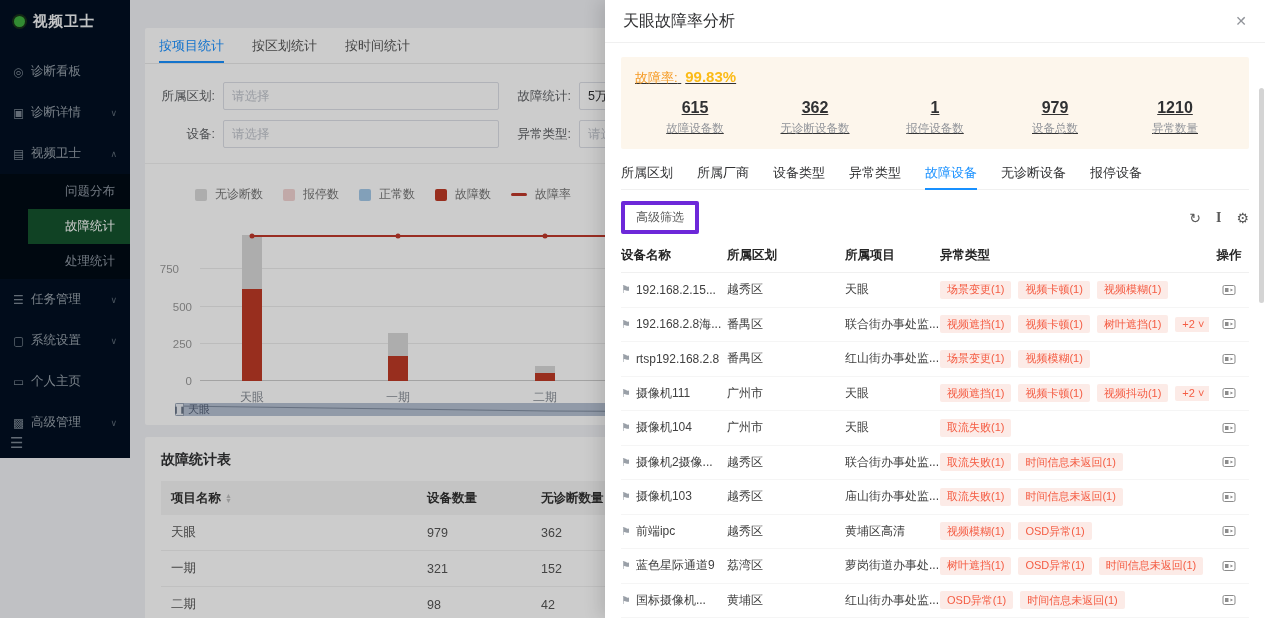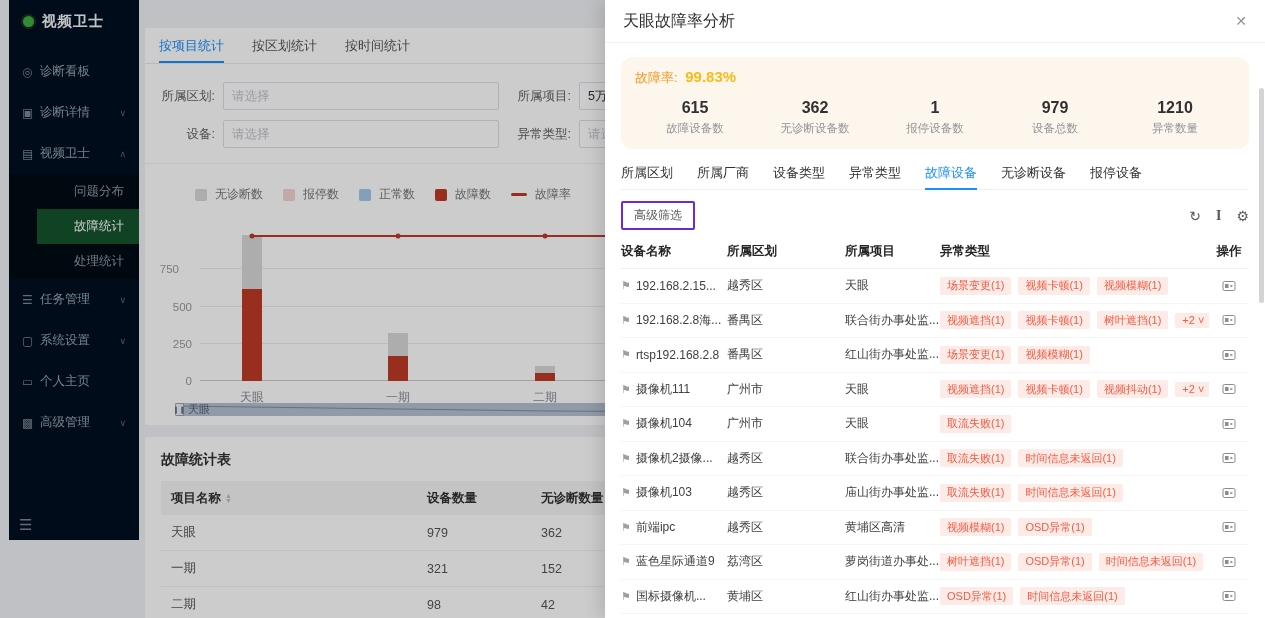--- a/index.html
+++ b/index.html
@@ -1,19 +1,19 @@
 <!DOCTYPE html>
 <html><head>
 <meta charset="utf-8">
 <style>
   html,body{margin:0;padding:0;}
   body{width:1265px;height:618px;overflow:hidden;position:relative;background:#f0f2f5;
        font-family:"Liberation Sans","DejaVu Sans",sans-serif;font-size:13px;color:#333;}
   
-  .sidebar{position:absolute;left:0;top:0;width:130px;height:540px;background:#021022;z-index:10;margin-left:9px;}
+  .sidebar{position:absolute;left:0;top:0;width:130px;height:458px;background:#021022;z-index:10;}
   .logo{display:flex;align-items:center;gap:8px;padding:12px 14px;}
   .logo-dot{width:11px;height:11px;border-radius:50%;background:#3fae3f;box-shadow:0 0 0 2px #17321a;}
   .logo-text{color:#f2f4f6;font-weight:bold;font-size:14.5px;letter-spacing:1px;}
   .menu{margin-top:8px;}
   .menu-item{display:flex;align-items:center;height:41px;padding:0 13px;color:#97a1ab;cursor:pointer;}
   .menu-item .mi-icon{width:18px;font-size:12px;color:#7c8894;}
   .menu-item .mi-label{flex:1;font-size:12.5px;}
   .menu-item .mi-chevron{font-size:9px;color:#5d6a77;}
   .submenu{background:#000a14;padding-left:28px;}
   .submenu-item{height:35px;display:flex;align-items:center;padding-left:37px;color:#8e98a3;font-size:12.5px;cursor:pointer;}
@@ -62,34 +62,34 @@
   .ft-c3{flex:1;display:flex;align-items:center;gap:4px;}
   .sorter{display:inline-flex;flex-direction:column;line-height:5px;font-size:7px;color:#bfbfbf;}
   
   .mask{position:absolute;inset:0;background:rgba(0,0,0,0.2);z-index:50;}
   .drawer{position:absolute;left:605px;top:0;width:660px;height:618px;background:#fff;z-index:100;
           box-shadow:-6px 0 16px rgba(0,0,0,0.12);}
   .d-header{height:43px;display:flex;align-items:center;padding:0 18px;border-bottom:1px solid #f0f0f0;box-sizing:border-box;}
   .d-title{flex:1;font-size:16px;color:#303133;}
   .d-close{color:#909399;font-size:14px;cursor:pointer;}
   .d-body{padding:0 16px;position:relative;}
-  .summary{margin-top:14px;background:#fdf6ec;border-radius:12px;padding:11px 14px 13px;}
+  .summary{margin-top:14px;background:#fdf6ec;border-radius:2px;padding:11px 14px 13px;text-decoration:underline;}
   .rate-line{font-size:13px;}
   .rate-label{color:#f59a23;}
   .rate-value{color:#fbbb17;font-weight:bold;font-size:15px;margin-left:4px;}
   .stats-row{display:flex;margin-top:12px;}
   .stat{flex:1;text-align:center;}
   .stat-v{font-size:16px;font-weight:bold;color:#303133;}
   .stat-l{font-size:11.5px;color:#909399;margin-top:4px;}
   .d-tabs{display:flex;gap:24px;border-bottom:1px solid #f0f0f0;margin-top:8px;height:32px;}
   .d-tab{font-size:13px;color:#303133;display:flex;align-items:center;cursor:pointer;position:relative;}
   .d-tab.active{color:#1890ff;}
   .d-tab.active:after{content:"";position:absolute;left:0;right:0;bottom:-1px;height:2px;background:#1890ff;}
   .d-toolbar{display:flex;align-items:center;margin-top:11px;}
-  .adv-btn{border:2px solid #6d28d9;border-radius:2px;background:#fff;padding:4px 11px;font-size:12px;color:#595959;cursor:pointer;font-family:inherit;}
+  .adv-btn{border:4px solid #6d28d9;border-radius:2px;background:#fff;padding:4px 11px;font-size:12px;color:#595959;cursor:pointer;font-family:inherit;}
   .tb-icons{margin-left:auto;display:flex;gap:15px;color:#595959;align-items:center;}
   .tb-icons span{cursor:pointer;font-size:14px;}
   .icon-colheight{font-family:"Liberation Serif",serif;font-size:14px;font-weight:bold;}
   .dev-head{display:flex;align-items:center;height:34px;margin-top:4px;font-size:12.5px;font-weight:bold;color:#262626;border-bottom:1px solid #f0f0f0;}
   .dev-row{display:flex;align-items:center;height:33.5px;border-bottom:1px solid #f5f5f5;font-size:12px;color:#404040;}
   .c-name{width:106px;display:flex;align-items:center;gap:5px;white-space:nowrap;overflow:hidden;}
   .flag{color:#9aa0a8;font-size:11px;}
   .c-region{width:118px;}
   .c-project{width:95px;white-space:nowrap;overflow:hidden;}
   .c-tags{flex:1;display:flex;gap:7px;overflow:hidden;align-items:center;}
@@ -153,21 +153,21 @@
   <div class="card card1">
     <div class="tabs-row" id="main-tabs">
         <div class="m-tab active">按项目统计</div>
         <div class="m-tab">按区划统计</div>
         <div class="m-tab">按时间统计</div>
       </div>
     <div class="filter-area">
       <div class="f-row" style="top:18px;">
         <span class="f-label">所属区划:</span>
         <input class="f-input" placeholder="请选择" style="">
-        <span class="f-label2">所属项目:</span>
+        <span class="f-label2">故障统计:</span>
         <div class="f-select">
           <span>5万</span>
         </div>
       </div>
       <div class="f-row" style="top:56px;">
         <span class="f-label">设备:</span>
         <input class="f-input" placeholder="请选择" style="">
         <span class="f-label2">异常类型:</span>
         <div class="f-select">
           <span class="ph">请选择</span>

